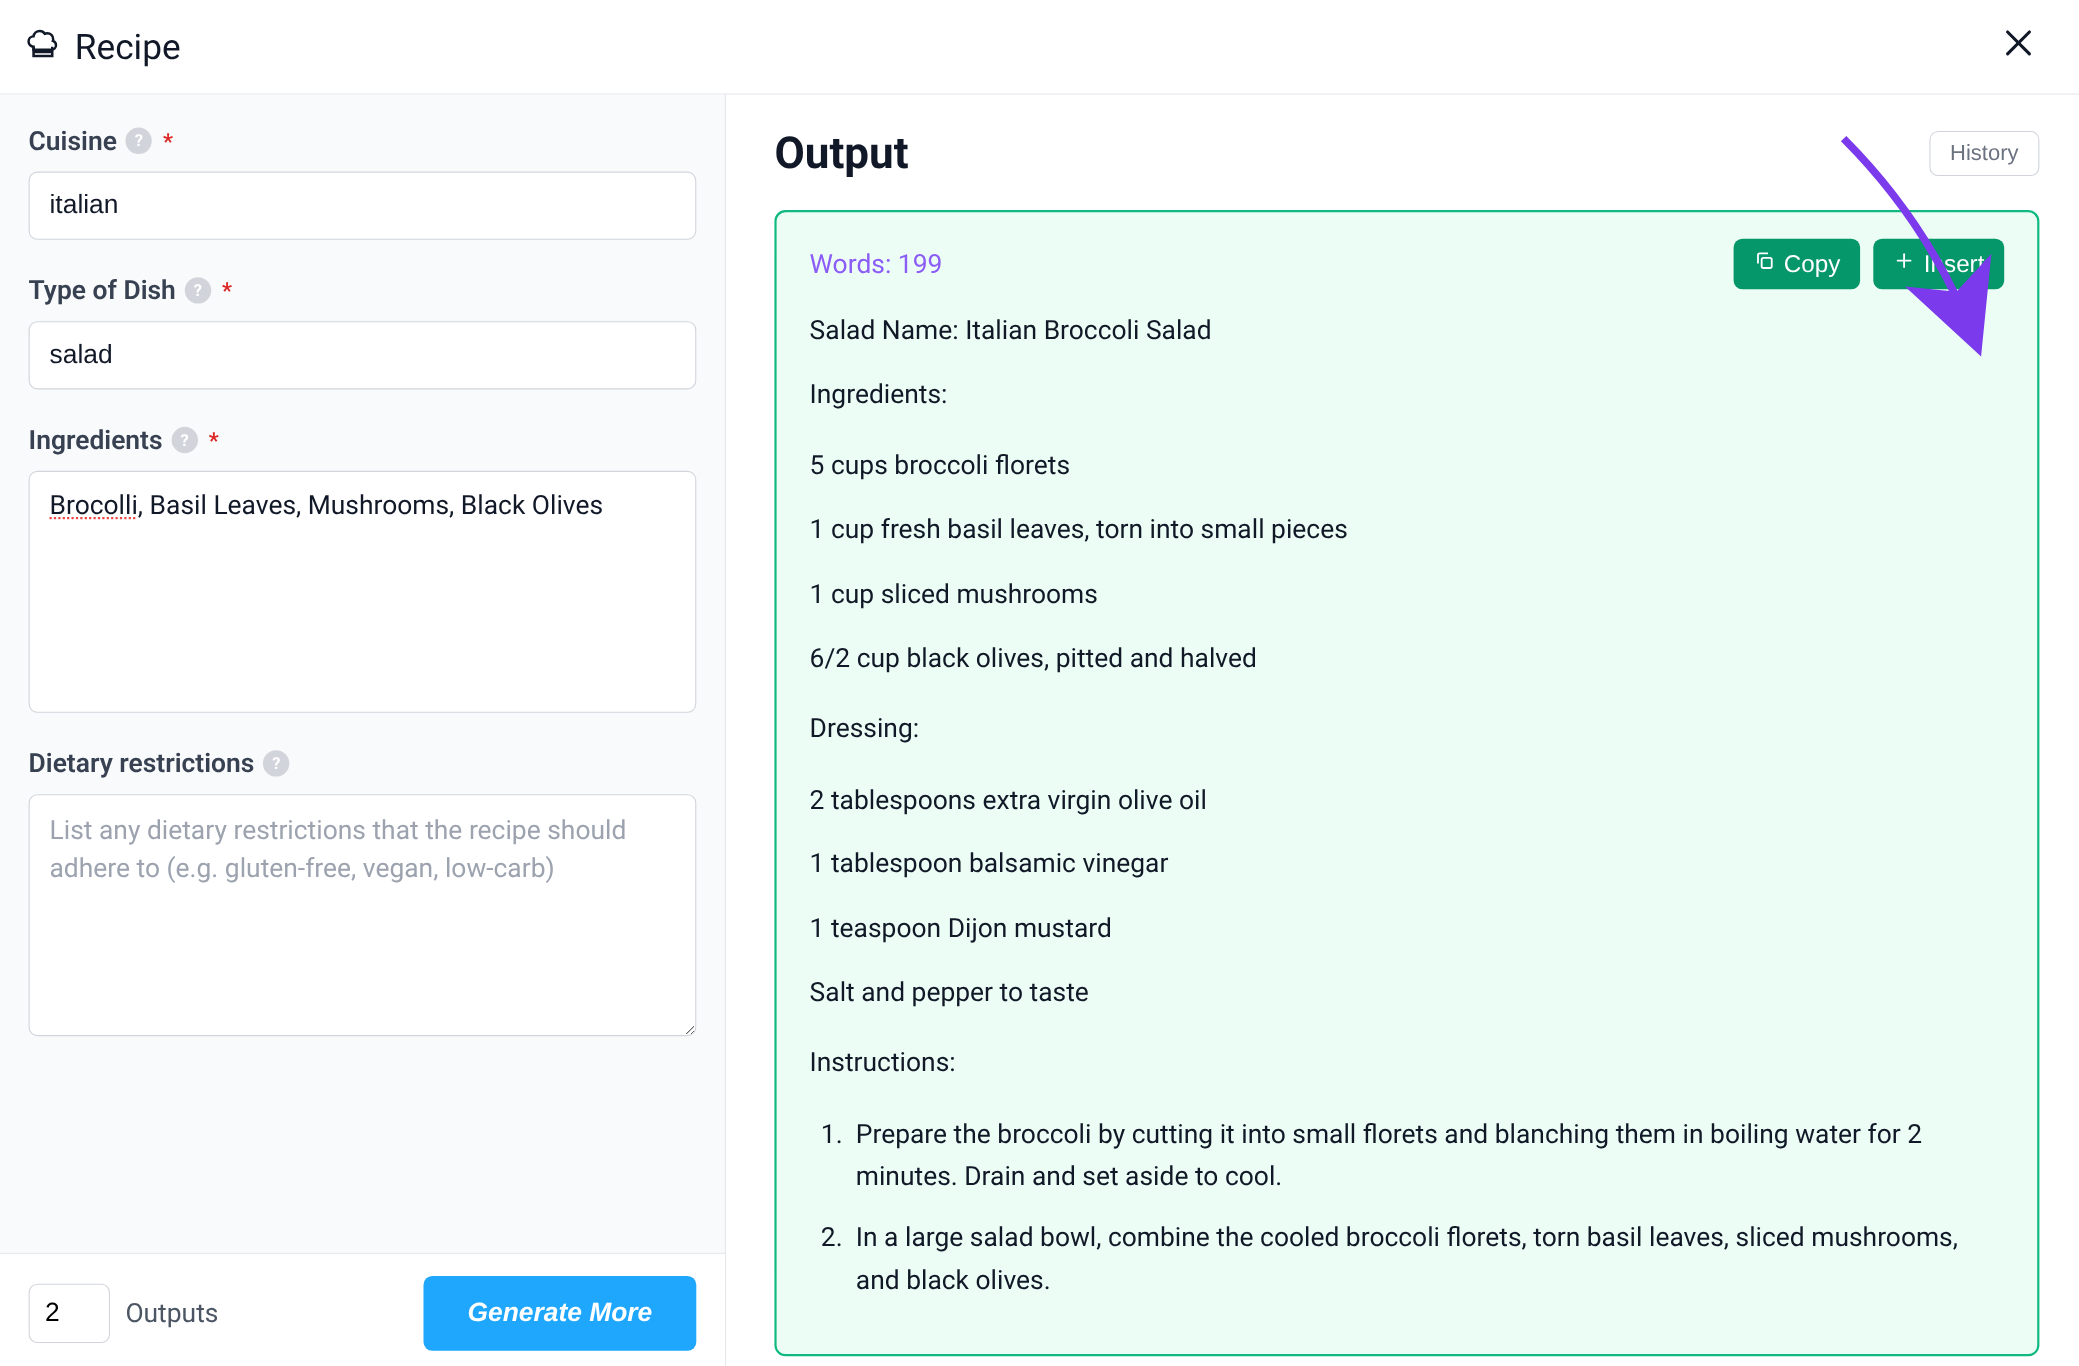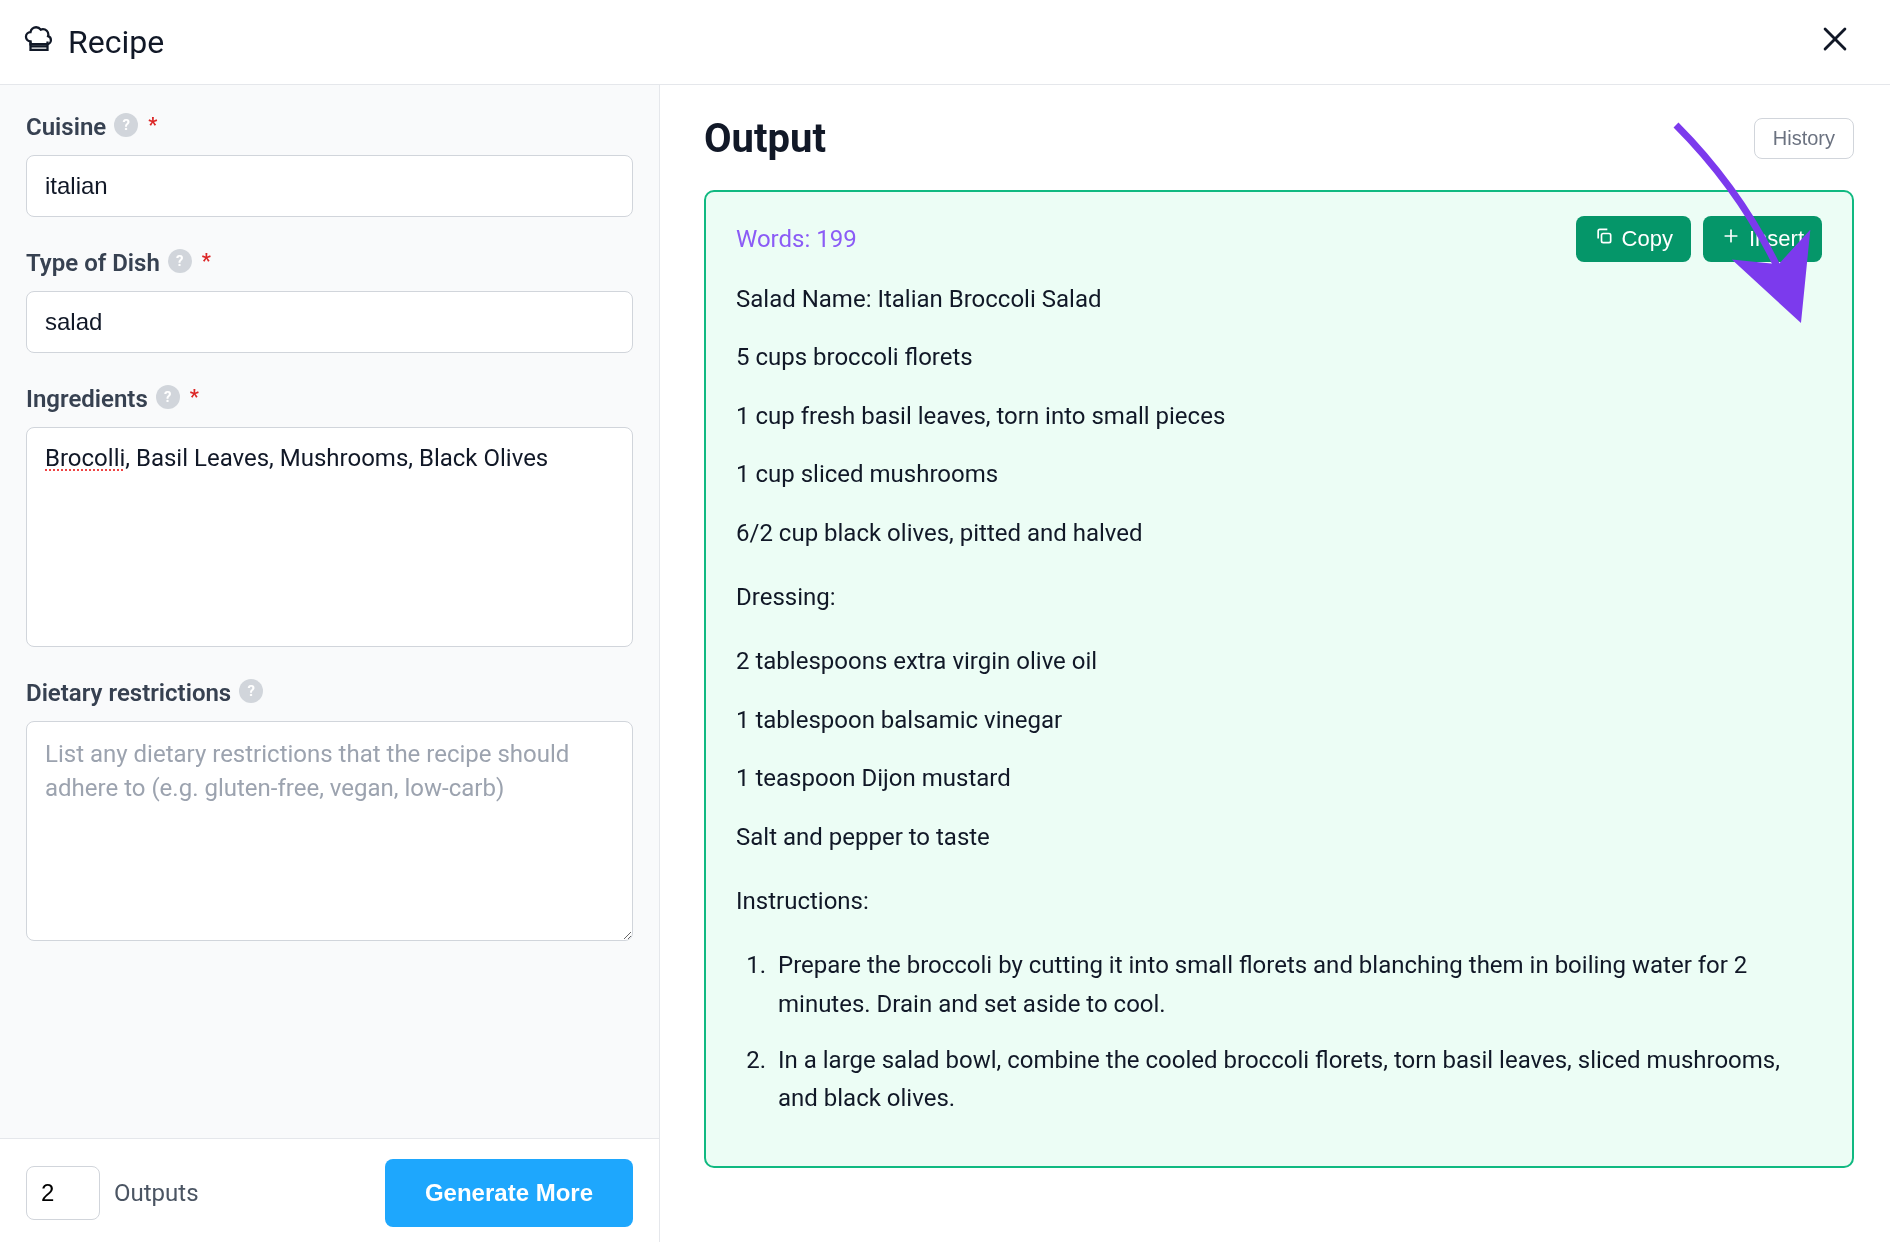--- a/index.html
+++ b/index.html
@@ -42,21 +42,21 @@
     position: relative;
   }
   .form-scroll {
     flex: 1;
     padding: 28px 26px 0 26px;
     overflow-y: auto;
   }
   .field { margin-bottom: 32px; }
   .field-label {
     display: flex;
-    align-items: flex-start;
+    align-items: center;
     gap: 8px;
     font-size: 24px;
     font-weight: 600;
     color: #374151;
     margin-bottom: 14px;
   }
   .help-icon {
     display: inline-flex;
     align-items: center;
     justify-content: center;
@@ -112,20 +112,21 @@
   .outputs-label { font-size: 24px; color: #4b5563; }
   .gen-btn {
     background: #1ea7fd;
     color: #fff;
     font-size: 24px;
     font-weight: 600;
     border: none;
     border-radius: 8px;
     padding: 20px 40px;
     cursor: pointer;
+    font-style: italic;
   }
   .right-panel {
     flex: 1;
     padding: 30px 36px 0 44px;
     overflow-y: auto;
     position: relative;
   }
   .output-header {
     display: flex;
     align-items: center;
@@ -295,20 +296,23 @@
             </span>
             <span>Insert</span>
           </button>
         </div>
       </div>
 
       <div class="recipe-body">
         <p>Salad Name: Italian Broccoli Salad</p>
 
         <div class="block">
+          <p>Ingredients:</p>
+        </div>
+        <div class="block">
           <p>5 cups broccoli florets</p>
           <p>1 cup fresh basil leaves, torn into small pieces</p>
           <p>1 cup sliced mushrooms</p>
           <p>6/2 cup black olives, pitted and halved</p>
         </div>
 
         <div class="block">
           <p>Dressing:</p>
         </div>
         <div class="block">

